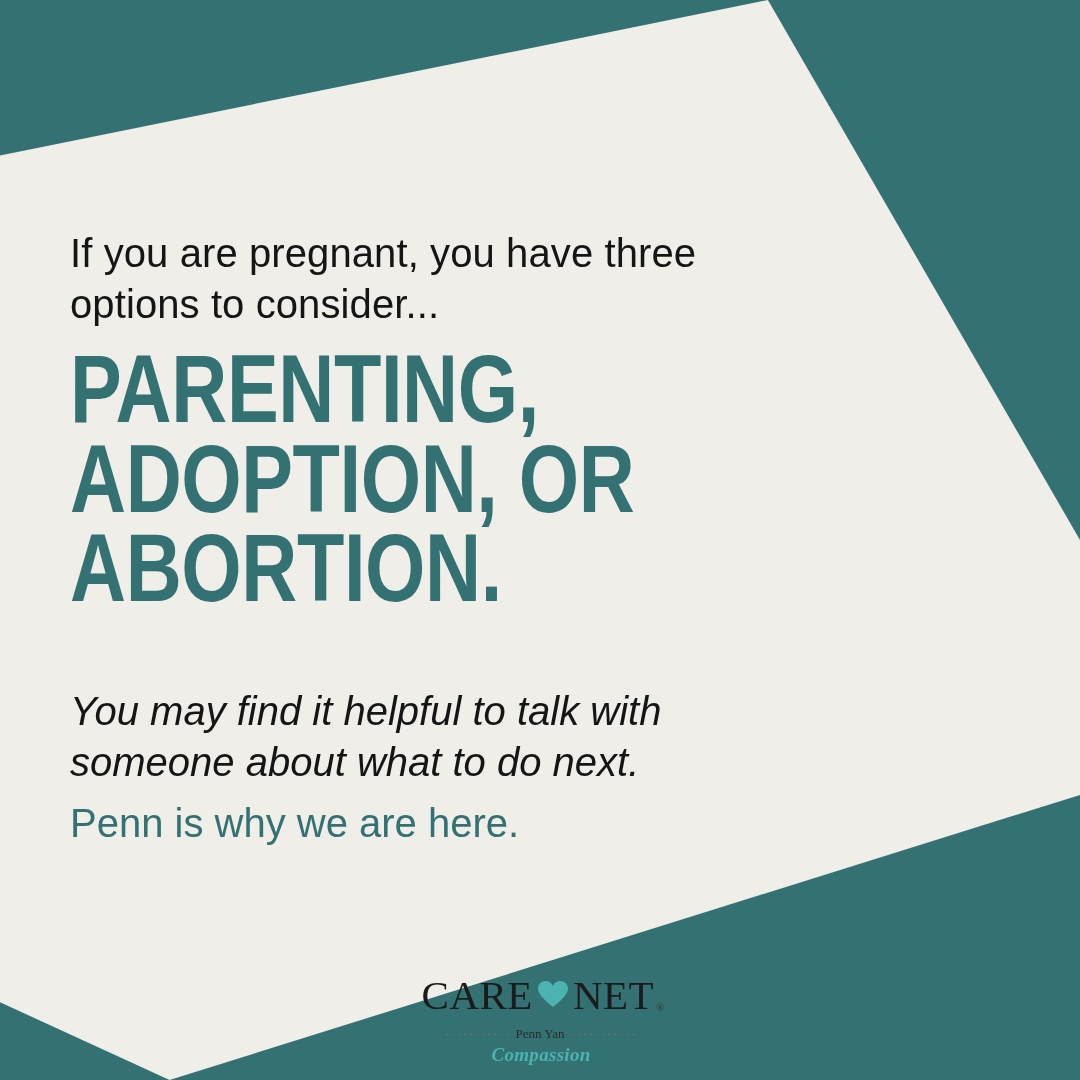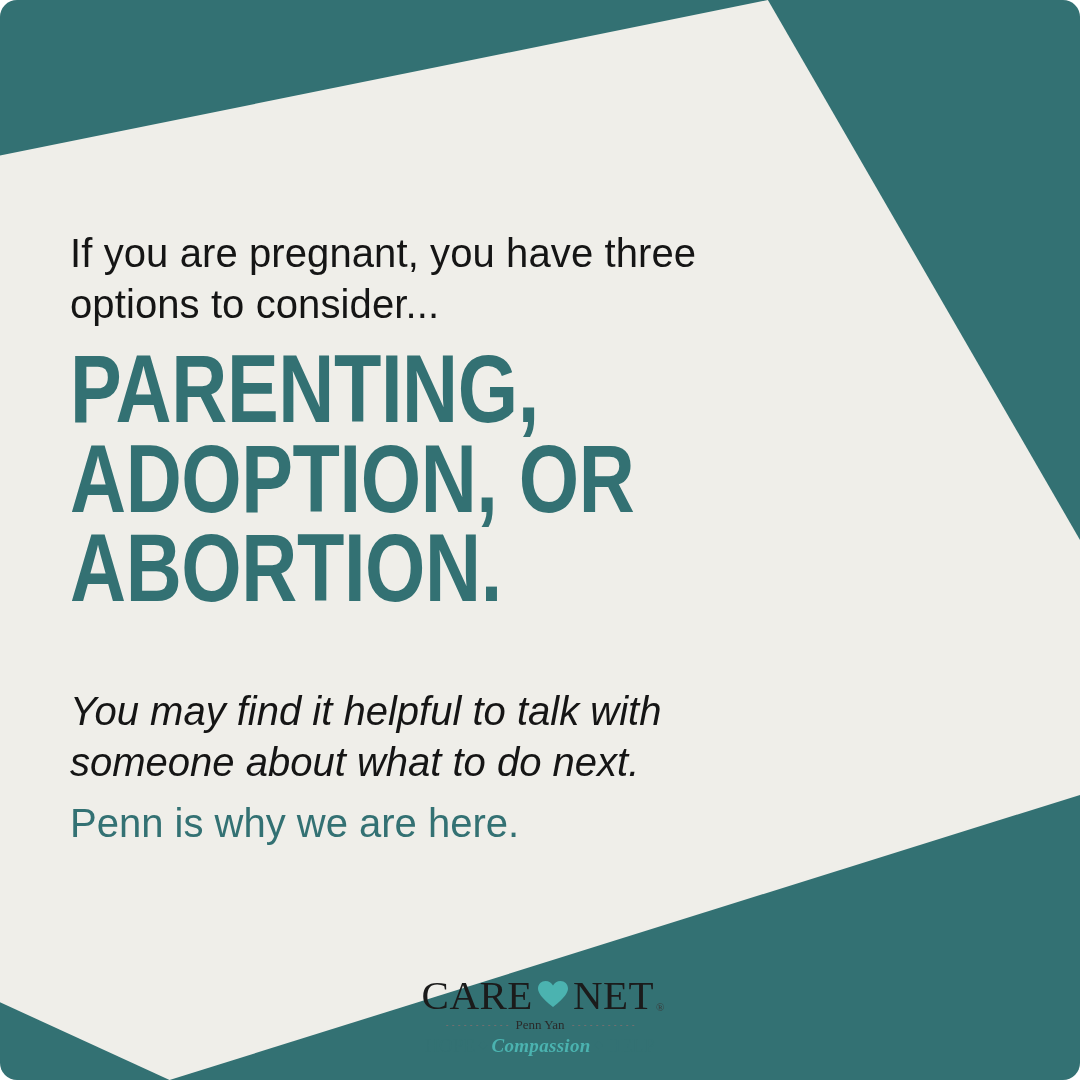--- a/index.html
+++ b/index.html
@@ -6,21 +6,20 @@
     margin: 0;
     padding: 0;
     background: #ffffff;
   }
   #poster {
     position: relative;
     width: 1080px;
     height: 1080px;
     overflow: hidden;
     font-family: "Liberation Sans", sans-serif;
-    border-radius: 17px;
   }
   
   .bg-teal {
     position: absolute;
     inset: 0;
     background: #337173;
   }
   
   .panel {
     position: absolute;
@@ -121,21 +120,21 @@
     font-size: 11px;
     align-self: flex-end;
     margin-left: 2px;
     margin-bottom: 3px;
     color: #3a3a3a;
   }
   .logo-sub {
     display: flex;
     align-items: center;
     justify-content: center;
-    margin-top: 1px;
+    margin-top: 10px;
     width: 190px;
   }
   .dots {
     flex: 1;
     height: 1px;
     background-image: radial-gradient(circle, #6f6f6f 0.8px, transparent 1px);
     background-size: 6px 2px;
     background-repeat: repeat-x;
     background-position: center;
   }

